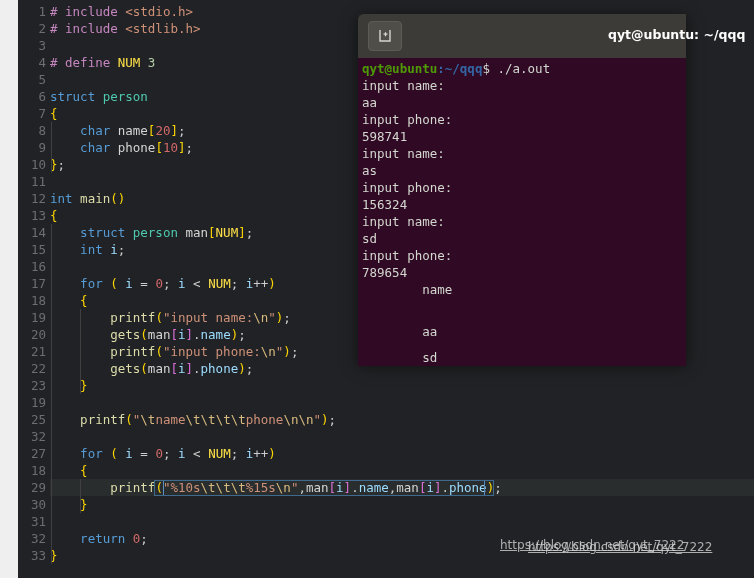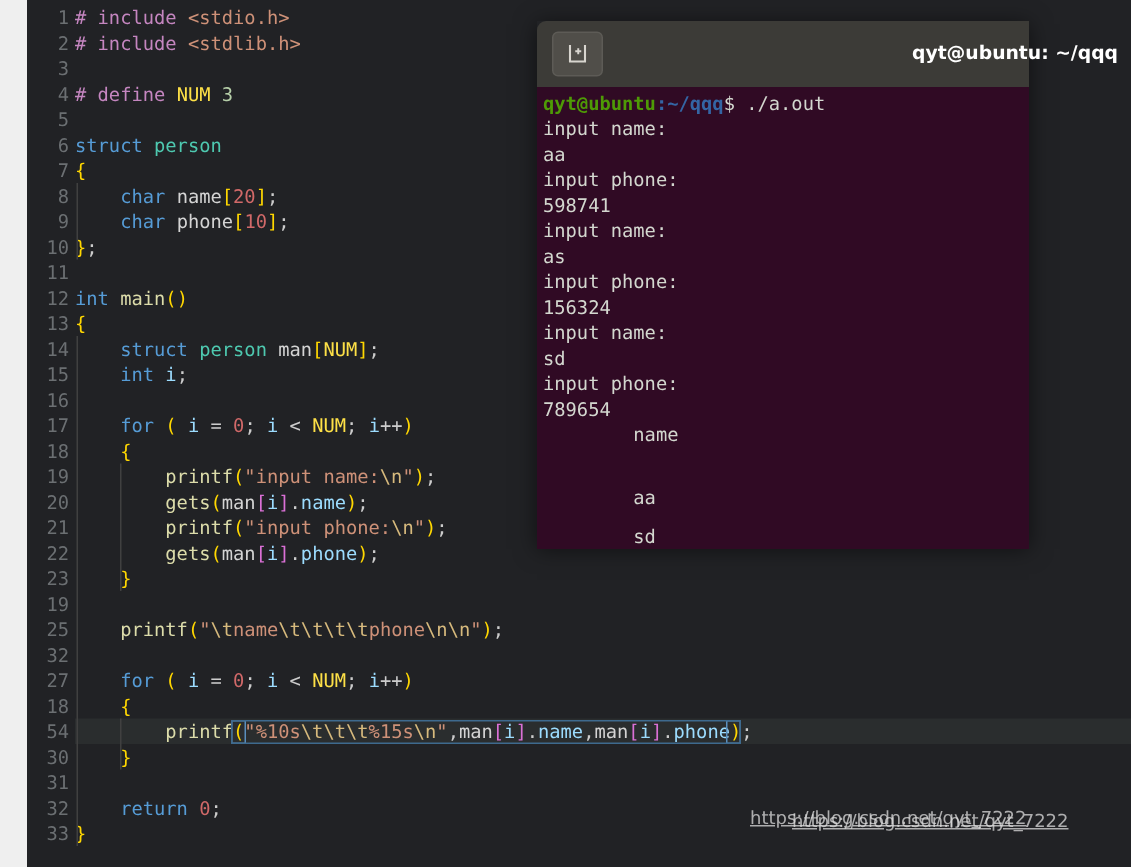--- a/index.html
+++ b/index.html
@@ -204,21 +204,21 @@
         <div class="ln" style="top: 309px;">19</div>
         <div class="ln" style="top: 326px;">20</div>
         <div class="ln" style="top: 343px;">21</div>
         <div class="ln" style="top: 360px;">22</div>
         <div class="ln" style="top: 377px;">23</div>
         <div class="ln" style="top: 394px;">19</div>
         <div class="ln" style="top: 411px;">25</div>
         <div class="ln" style="top: 428px;">32</div>
         <div class="ln" style="top: 445px;">27</div>
         <div class="ln" style="top: 462px;">18</div>
-        <div class="ln" style="top: 479px;">54</div>
+        <div class="ln" style="top: 479px;">29</div>
         <div class="ln" style="top: 496px;">30</div>
         <div class="ln" style="top: 513px;">31</div>
         <div class="ln" style="top: 530px;">32</div>
         <div class="ln" style="top: 547px;">33</div>
       </div>
     <div class="cur-line-bg" style="top: 479px; width: 704px;"></div>
       <div id="code"><div class="cl" style="top: 3px;"><span class="pp"># include</span> <span class="hdr">&lt;stdio.h&gt;</span></div><div class="cl" style="top: 20px;"><span class="pp"># include</span> <span class="hdr">&lt;stdlib.h&gt;</span></div><div class="cl" style="top: 37px;"></div><div class="cl" style="top: 54px;"><span class="pp"># define</span> <span class="def">NUM</span> <span class="num">3</span></div><div class="cl" style="top: 71px;"></div><div class="cl" style="top: 88px;"><span class="kw">struct</span> <span class="type">person</span></div><div class="cl" style="top: 105px;"><span class="br-y">{</span></div><div class="cl" style="top: 122px;">    <span class="kw">char</span> <span class="white">name</span><span class="br-y">[</span><span class="numr">20</span><span class="br-y">]</span><span class="punct">;</span></div><div class="cl" style="top: 139px;">    <span class="kw">char</span> <span class="white">phone</span><span class="br-y">[</span><span class="numr">10</span><span class="br-y">]</span><span class="punct">;</span></div><div class="cl" style="top: 156px;"><span class="br-y">}</span><span class="punct">;</span></div><div class="cl" style="top: 173px;"></div><div class="cl" style="top: 190px;"><span class="kw">int</span> <span class="fn">main</span><span class="br-y">(</span><span class="br-y">)</span></div><div class="cl" style="top: 207px;"><span class="br-y">{</span></div><div class="cl" style="top: 224px;">    <span class="kw">struct</span> <span class="type">person</span> <span class="white">man</span><span class="br-y">[</span><span class="def">NUM</span><span class="br-y">]</span><span class="punct">;</span></div><div class="cl" style="top: 241px;">    <span class="kw">int</span> <span class="var">i</span><span class="punct">;</span></div><div class="cl" style="top: 258px;"></div><div class="cl" style="top: 275px;">    <span class="kw">for</span> <span class="br-y">(</span> <span class="var">i</span> <span class="punct">=</span> <span class="numr">0</span><span class="punct">;</span> <span class="var">i</span> <span class="punct">&lt;</span> <span class="def">NUM</span><span class="punct">;</span> <span class="var">i</span><span class="punct">+</span><span class="punct">+</span><span class="br-y">)</span></div><div class="cl" style="top: 292px;">    <span class="br-y">{</span></div><div class="cl" style="top: 309px;">        <span class="fn">printf</span><span class="br-y">(</span><span class="str">"input name:</span><span class="esc">\n</span><span class="str">"</span><span class="br-y">)</span><span class="punct">;</span></div><div class="cl" style="top: 326px;">        <span class="fn">gets</span><span class="br-y">(</span><span class="white">man</span><span class="br-p">[</span><span class="var">i</span><span class="br-p">]</span><span class="punct">.</span><span class="var">name</span><span class="br-y">)</span><span class="punct">;</span></div><div class="cl" style="top: 343px;">        <span class="fn">printf</span><span class="br-y">(</span><span class="str">"input phone:</span><span class="esc">\n</span><span class="str">"</span><span class="br-y">)</span><span class="punct">;</span></div><div class="cl" style="top: 360px;">        <span class="fn">gets</span><span class="br-y">(</span><span class="white">man</span><span class="br-p">[</span><span class="var">i</span><span class="br-p">]</span><span class="punct">.</span><span class="var">phone</span><span class="br-y">)</span><span class="punct">;</span></div><div class="cl" style="top: 377px;">    <span class="br-y">}</span></div><div class="cl" style="top: 394px;"></div><div class="cl" style="top: 411px;">    <span class="fn">printf</span><span class="br-y">(</span><span class="str">"</span><span class="esc">\t</span><span class="str">name</span><span class="esc">\t</span><span class="esc">\t</span><span class="esc">\t</span><span class="esc">\t</span><span class="str">phone</span><span class="esc">\n</span><span class="esc">\n</span><span class="str">"</span><span class="br-y">)</span><span class="punct">;</span></div><div class="cl" style="top: 428px;"></div><div class="cl" style="top: 445px;">    <span class="kw">for</span> <span class="br-y">(</span> <span class="var">i</span> <span class="punct">=</span> <span class="numr">0</span><span class="punct">;</span> <span class="var">i</span> <span class="punct">&lt;</span> <span class="def">NUM</span><span class="punct">;</span> <span class="var">i</span><span class="punct">+</span><span class="punct">+</span><span class="br-y">)</span></div><div class="cl" style="top: 462px;">    <span class="br-y">{</span></div><div class="cl" style="top: 479px;">        <span class="fn">printf</span><span class="br-y">(</span><span class="str">"%10s</span><span class="esc">\t</span><span class="esc">\t</span><span class="esc">\t</span><span class="str">%15s</span><span class="esc">\n</span><span class="str">"</span><span class="punct">,</span><span class="white">man</span><span class="br-p">[</span><span class="var">i</span><span class="br-p">]</span><span class="punct">.</span><span class="var">name</span><span class="punct">,</span><span class="white">man</span><span class="br-p">[</span><span class="var">i</span><span class="br-p">]</span><span class="punct">.</span><span class="var">phone</span><span class="br-y">)</span><span class="punct">;</span></div><div class="cl" style="top: 496px;">    <span class="br-y">}</span></div><div class="cl" style="top: 513px;"></div><div class="cl" style="top: 530px;">    <span class="kw">return</span> <span class="numr">0</span><span class="punct">;</span></div><div class="cl" style="top: 547px;"><span class="br-y">}</span></div></div>
   <div class="guide" style="left: 50.5px; top: 122px; height: 51px;"></div>
       <div class="guide" style="left: 50.5px; top: 224px; height: 340px;"></div>
       <div class="guide" style="left: 80px; top: 309px; height: 85px;"></div>

